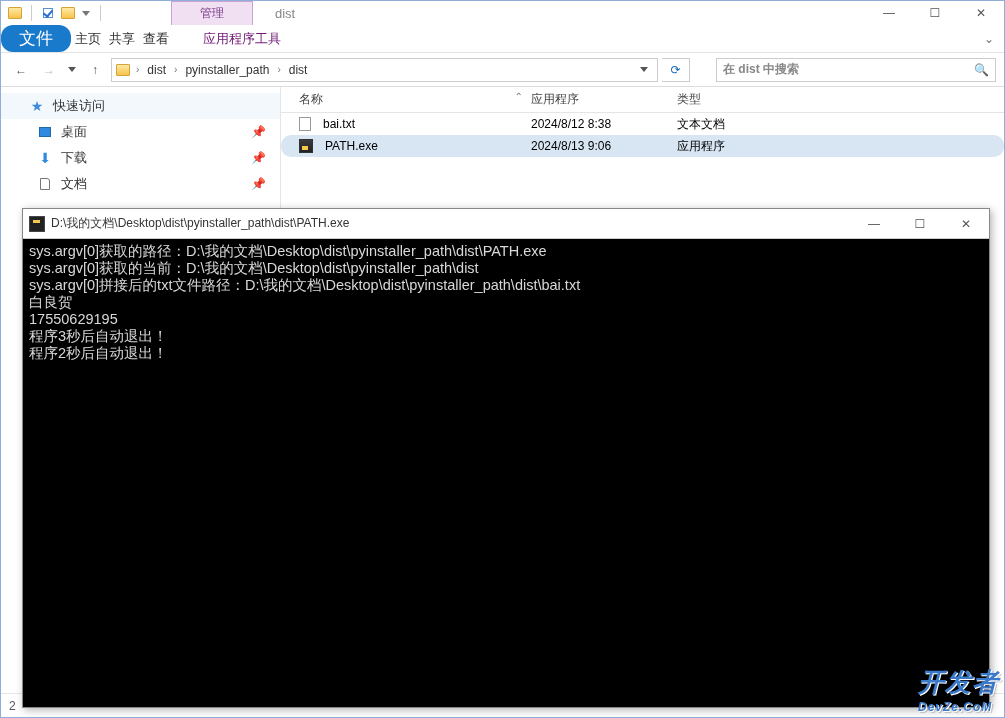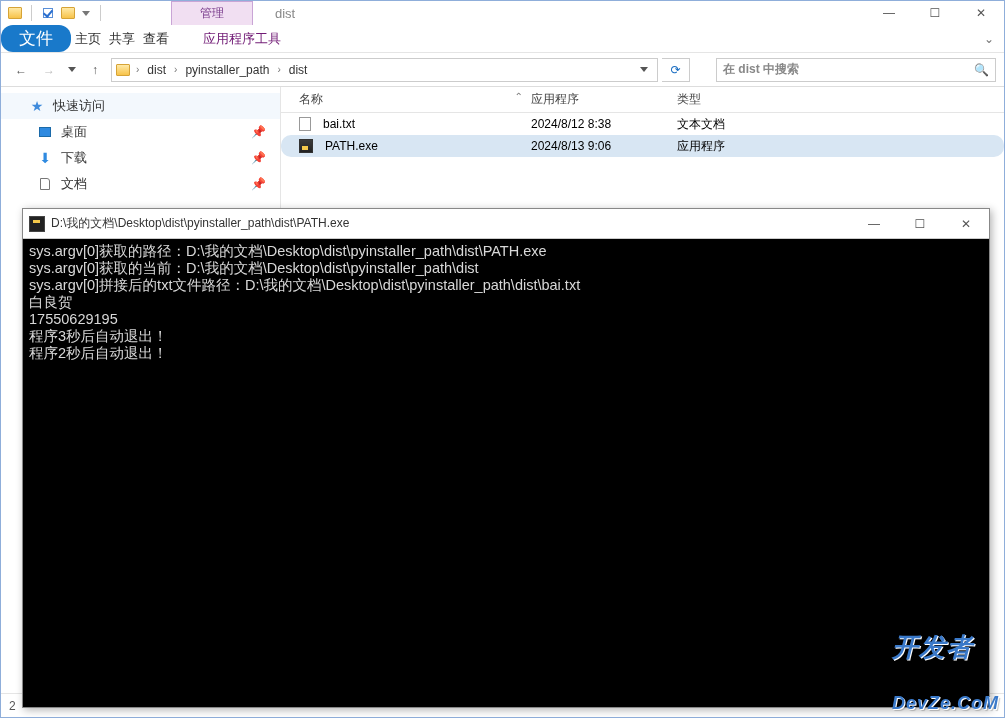--- a/index.html
+++ b/index.html
@@ -69,21 +69,21 @@
   .console .tbar { height: 30px; background:#fff; display:flex; align-items:center; border-bottom:1px solid #ccc; }
   .console .tbar .cicon { width:16px; height:16px; margin:0 6px; background:#222; border:1px solid #444; position:relative; }
   .console .tbar .cicon::after { content:""; position:absolute; left:3px; top:3px; width:7px; height:3px; background:#f5c94b; }
   .console .tbar .ctitle { font-size:12px; color:#333; }
   .console .tbar .win-controls { margin-left:auto; }
   .console .tbar .win-btn { height:30px; }
   .console .term { padding: 4px 6px; color:#d8d8d8; font-family: Liberation Sans, sans-serif; font-size: 14.5px; line-height: 17px; white-space: pre; }
 
   .watermark { position:absolute; right:6px; bottom:4px; font-family: Arial, sans-serif; font-style: italic; font-weight: 700; color:#3a79c9; letter-spacing:1px; text-shadow: 1px 1px 0 #fff, 2px 2px 1px rgba(0,0,0,.2); }
   .watermark .l1 { font-size: 26px; }
-  .watermark .l2 { font-size: 18px; margin-top: 28px; }
+  .watermark .l2 { font-size: 12px; }
 </style>
 </head>
 <body>
 
 <div class="explorer">
 
   <div class="titlebar">
     <div class="qat">
       <span class="icon">
           <span class="folder-icon-sm"></span>

